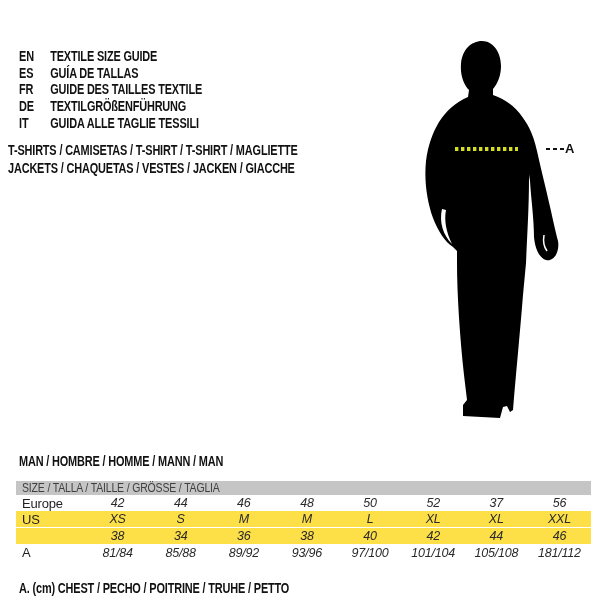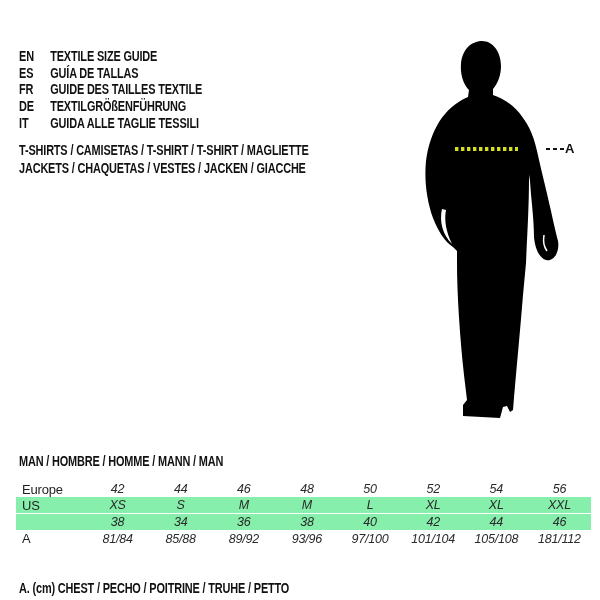--- a/index.html
+++ b/index.html
@@ -9,41 +9,41 @@
   }
   .abs{position:absolute;}
 
   
   #langs{left:19px;top:15px;}
   .lang-row{height:16.7px;line-height:16.7px;font-size:14px;font-weight:700;
     transform:scaleX(0.78);transform-origin:0 0;white-space:nowrap;letter-spacing:-0.2px;}
   .lang-code{display:inline-block;width:40px;}
 
   
-  #cats{left:19px;top:109px;}
+  #cats{left:8px;top:109px;}
   .cat-line{height:17.5px;line-height:17.5px;font-size:14px;font-weight:700;
     transform:scaleX(0.78);transform-origin:0 0;white-space:nowrap;letter-spacing:-0.2px;}
 
   
   #figure{left:400px;top:0;width:200px;height:410px;}
   #measure-a{left:565px;top:108px;font-size:13px;font-weight:700;color:#111;}
 
   
   #man-title{left:19px;top:420px;font-size:14px;font-weight:700;
     transform:scaleX(0.78);transform-origin:0 0;white-space:nowrap;letter-spacing:-0.2px;}
 
   
   #size-table{left:16px;top:448px;width:575px;}
   .thead{height:14px;line-height:14px;background:#c5c5c5;padding-left:6px;
     font-size:12.5px;color:#3f3f3f;}
   .thead-inner{display:inline-block;transform:scaleX(0.84);transform-origin:0 50%;
     white-space:nowrap;letter-spacing:-0.2px;}
   .trow{display:grid;grid-template-columns:70px repeat(8,1fr);align-items:center;}
   .row-white{background:#ffffff;height:16px;}
-  .row-gray{background:#86efac;height:16px;}
+  .row-gray{background:#fde047;height:16px;}
   .row-sep{border-bottom:1px solid #ffffff;}
   .row-tall{height:17px;}
   .tlabel{font-size:13px;color:#1f1f1f;padding-left:6px;letter-spacing:-0.2px;}
   .tcell{font-size:12.5px;color:#2a2a2a;text-align:center;letter-spacing:-0.2px;font-style:italic;}
 
   
   #footnote{left:19px;top:547px;font-size:14px;font-weight:700;
     transform:scaleX(0.78);transform-origin:0 0;white-space:nowrap;letter-spacing:-0.2px;}
 </style>
 </head>
@@ -109,30 +109,33 @@
          C 46,199 44,187 46,177 Z"></path>
     <path fill="none" stroke="#ffffff" stroke-width="1.5" d="M 144,202 C 143,208 144,214 147,218"></path>
     <line x1="55" y1="116" x2="118" y2="116" stroke-width="4" stroke-dasharray="3.4 2.6" stroke="#d4de25"></line>
     <line x1="146" y1="116" x2="165" y2="116" stroke-width="2" stroke-dasharray="4 3" stroke="#111111"></line>
   </svg>
   <span id="measure-a" class="abs">A</span>
 
   <div id="man-title" class="abs">MAN / HOMBRE / HOMME / MANN / MAN</div>
 
   <div id="size-table" class="abs">
+    <div class="thead">
+      <span class="thead-inner">SIZE / TALLA / TAILLE / GRÖSSE / TAGLIA</span>
+    </div>
 
     <div class="trow row-white">
       <div class="tlabel">Europe</div>
       <div class="tcell">42</div>
       <div class="tcell">44</div>
       <div class="tcell">46</div>
       <div class="tcell">48</div>
       <div class="tcell">50</div>
       <div class="tcell">52</div>
-      <div class="tcell">54</div>
+      <div class="tcell">37</div>
       <div class="tcell">56</div>
     </div>
 
     <div class="trow row-gray row-sep">
       <div class="tlabel">US</div>
       <div class="tcell">XS</div>
       <div class="tcell">S</div>
       <div class="tcell">M</div>
       <div class="tcell">M</div>
       <div class="tcell">L</div>

